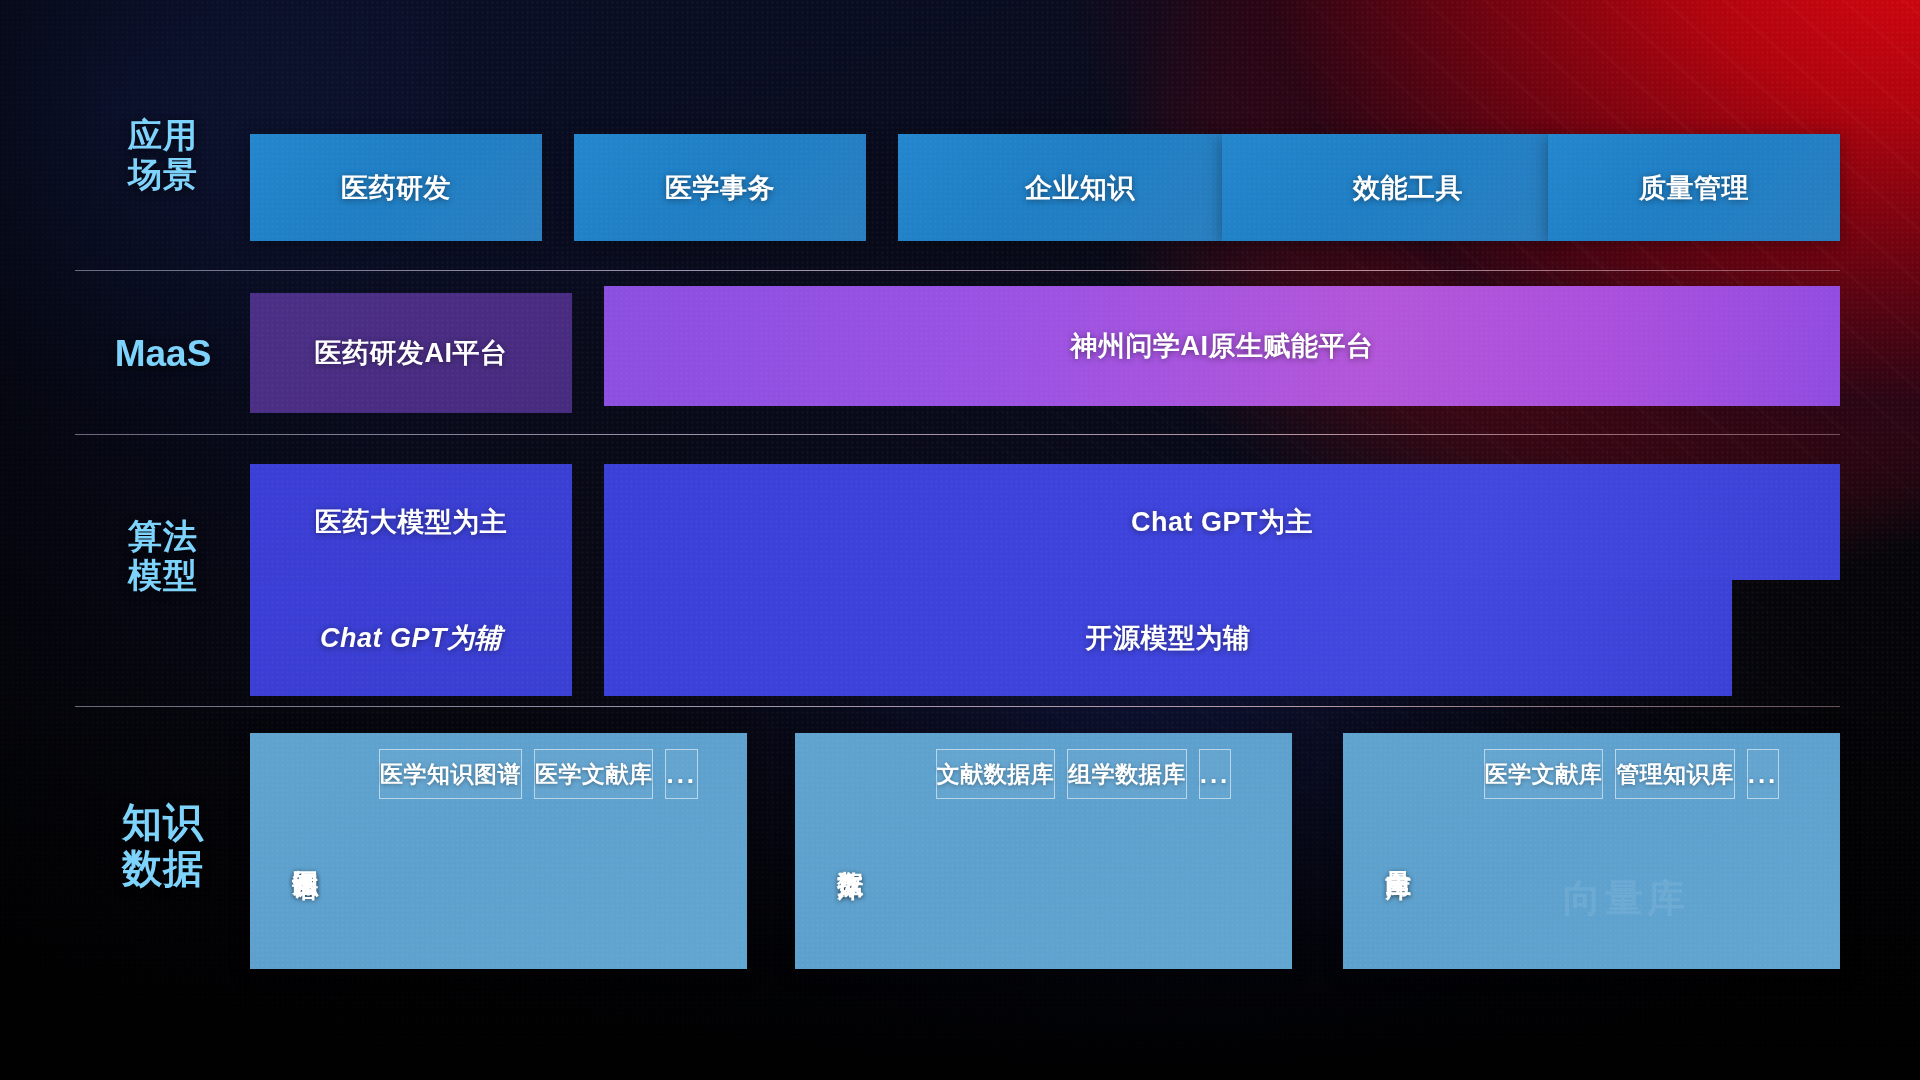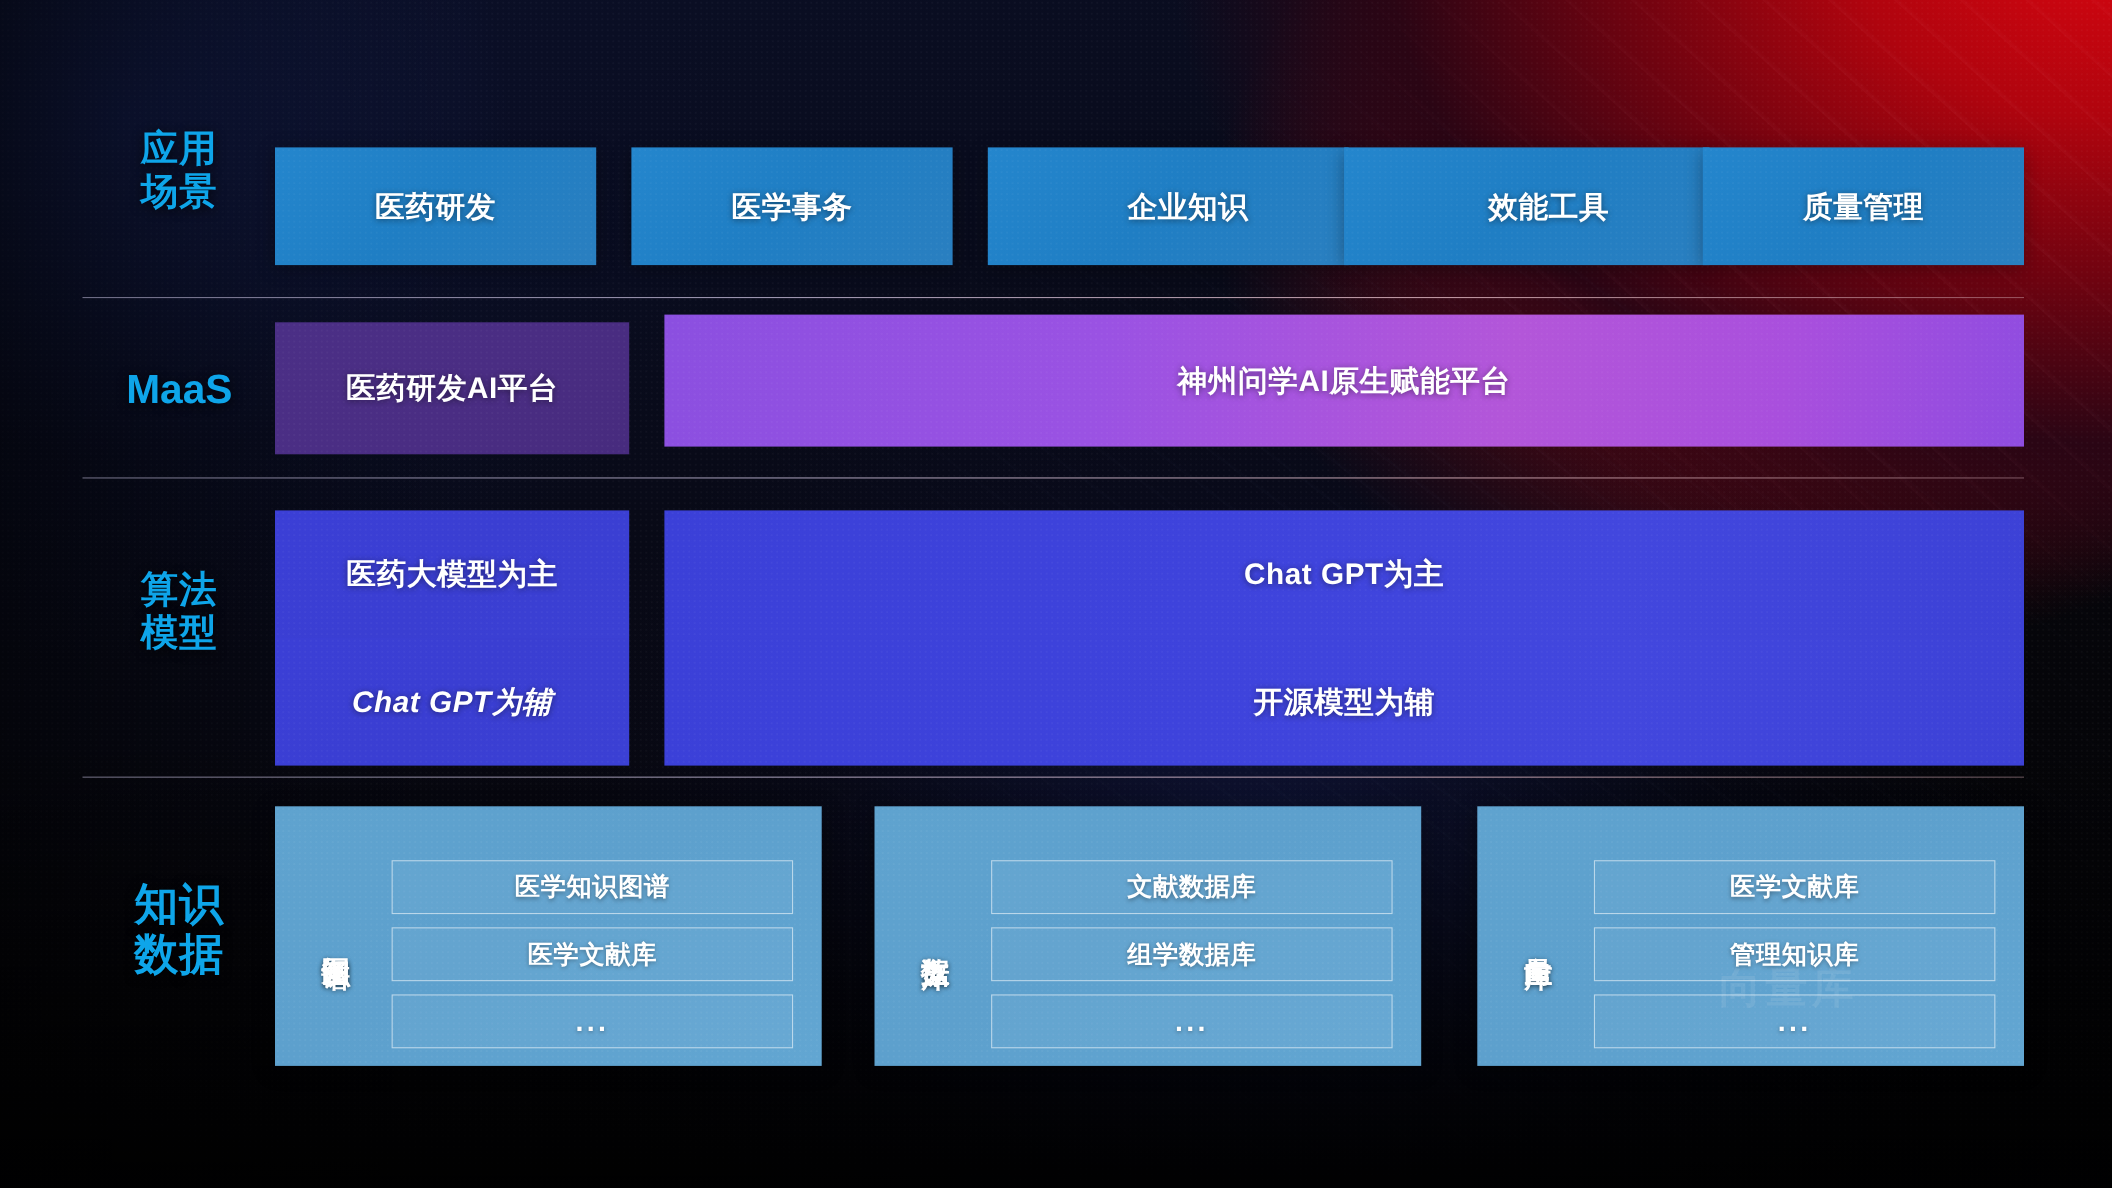--- a/index.html
+++ b/index.html
@@ -60,21 +60,21 @@
   }
 
   
   .content { position: absolute; inset: 0; }
 
   .row-label {
     position: absolute;
     left: 88px;
     width: 150px;
     text-align: center;
-    color: #0ea5e9;
+    color: #7dd3fc;
     font-weight: bold;
     line-height: 1.14;
     letter-spacing: 1px;
     text-shadow: 0 2px 10px rgba(0,0,0,.8);
     white-space: pre-line;
   }
 
   .divider {
     position: absolute;
     left: 75px;
@@ -147,21 +147,21 @@
   }
   .algo-left-2b {
     top: 580px; height: 116px;
     left: 250px; width: 322px;
     background: linear-gradient(135deg, #3b3fd6 0%, #3a3ed2 50%, #3b40d4 100%);
     font-size: 27px;
     font-style: italic;
   }
   .algo-right-2 {
     top: 580px; height: 116px;
-    left: 604px; width: 1236px;
+    left: 604px; width: 1128px;
     background: linear-gradient(105deg, #3b40d8 0%, #3e43dc 40%, #4247de 70%, #3c41d6 100%);
     font-size: 27px;
   }
 
   
   .kpanel {
     position: absolute;
     top: 733px;
     height: 236px;
     background: linear-gradient(150deg, #5fa3cf 0%, #5da0cd 45%, #62a6d2 100%);
@@ -191,25 +191,23 @@
     letter-spacing: 1px;
     writing-mode: vertical-rl;
     text-orientation: upright;
     text-shadow: 0 1px 5px rgba(0,0,0,.4);
     padding-left: 18px;
   }
   .kpanel-items {
     position: relative; z-index: 2;
     flex: 1;
     display: flex;
-    flex-direction: column;
     justify-content: center;
     gap: 12px;
     padding: 16px 26px 16px 14px;
-    margin-top: 33px;
   }
   .kitem {
     height: 48px;
     border: 1px solid rgba(255,255,255,0.55);
     display: flex;
     align-items: center;
     justify-content: center;
     color: #ffffff;
     font-weight: bold;
     font-size: 23px;

